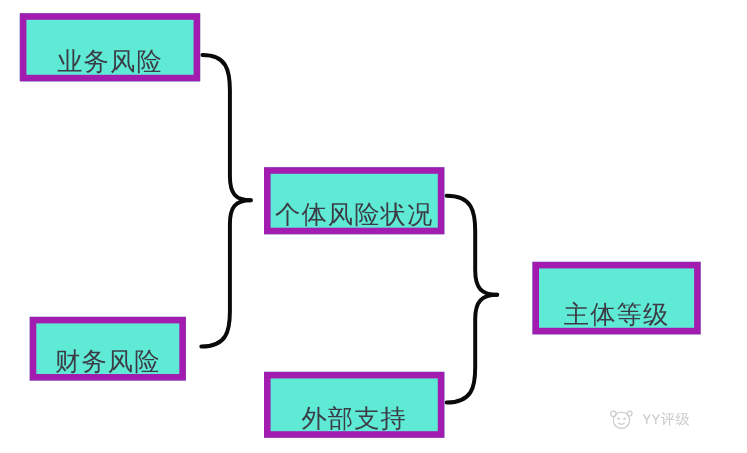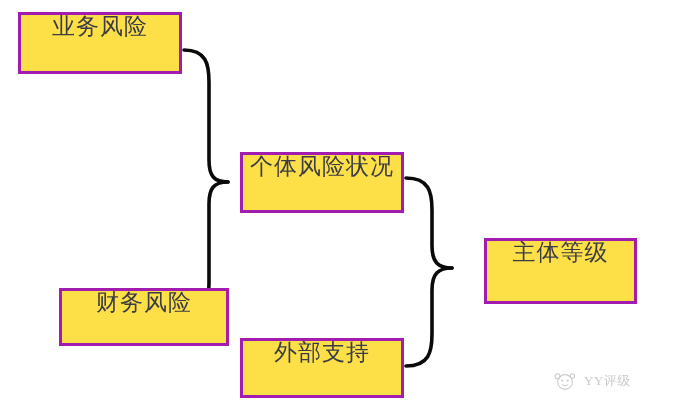--- a/index.html
+++ b/index.html
@@ -14,39 +14,39 @@
   #canvas {
     position: relative;
     width: 679px;
     height: 412px;
     background: #ffffff;
     overflow: hidden;
   }
   .node-box {
     position: absolute;
     box-sizing: border-box;
-    background: #fde047;
-    border: 3px solid #a21caf;
+    background: #5eead4;
+    border: 6px solid #a21caf;
     display: flex;
-    align-items: flex-start;
+    align-items: flex-end;
     justify-content: center;
     z-index: 3;
   }
   .node-label {
     font-family: "Liberation Serif", "DejaVu Serif", serif;
     color: #3c3c46;
     font-size: 23px;
     line-height: 1;
     letter-spacing: 1px;
     white-space: nowrap;
     user-select: none;
   }
   #box-business-risk  { left: 18px;  top: 12px;  width: 164px; height: 62px; }
   #box-individual-risk{ left: 240px; top: 152px; width: 164px; height: 61px; }
-  #box-financial-risk { left: 27px;  top: 288px; width: 170px; height: 58px; margin-left: 32px; }
+  #box-financial-risk { left: 27px;  top: 288px; width: 142px; height: 58px; }
   #box-external-support{left: 240px; top: 338px; width: 164px; height: 60px; }
   #box-entity-rating  { left: 484px; top: 238px; width: 153px; height: 66px; }
 
   .connector-layer {
     position: absolute;
     left: 0;
     top: 0;
     width: 679px;
     height: 412px;
     z-index: 1;
@@ -65,21 +65,21 @@
     opacity: 0.34;
     z-index: 5;
     user-select: none;
   }
   .watermark-mark {
     width: 26px;
     height: 22px;
     flex: 0 0 auto;
   }
   .watermark-text {
-    font-family: Liberation Serif, serif;
+    font-family: Liberation Mono, monospace;
     font-size: 13px;
     color: #606060;
     white-space: nowrap;
     letter-spacing: 0.5px;
   }
 </style>
 </head>
 <body>
 
 <div id="canvas">

